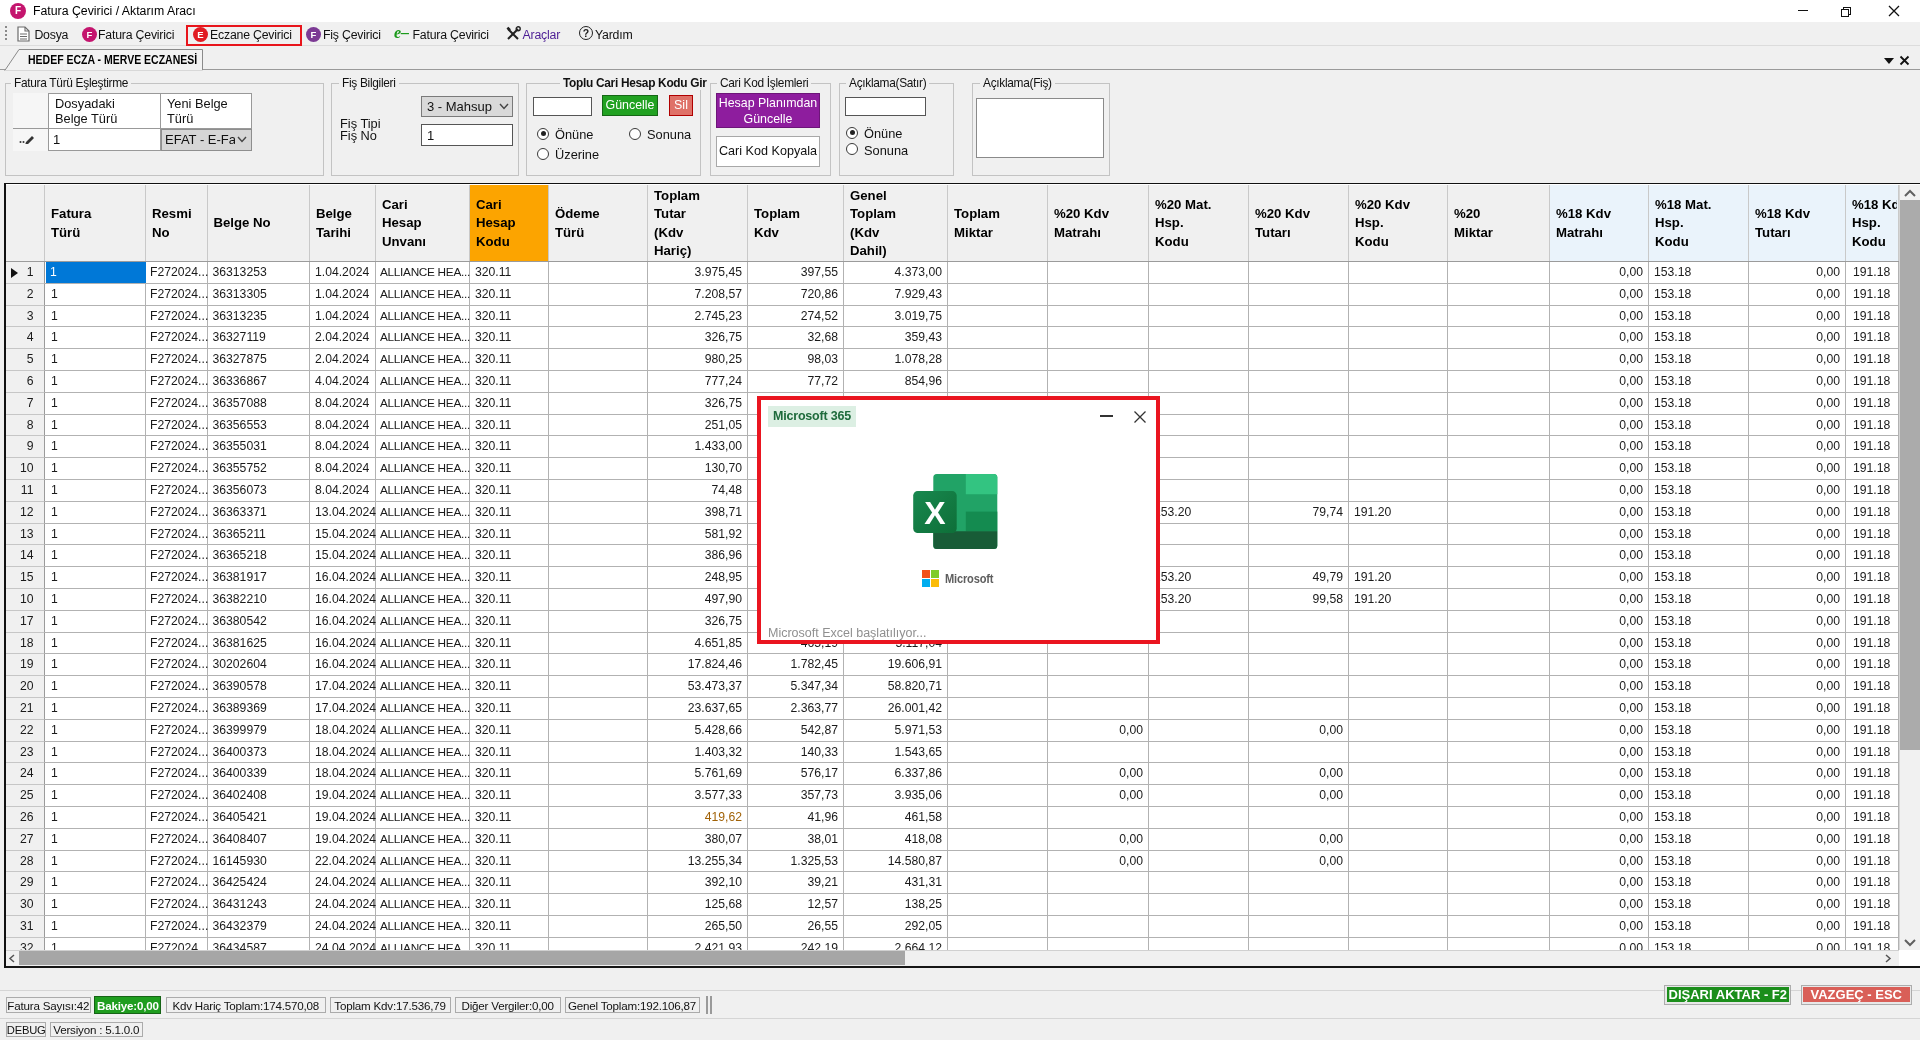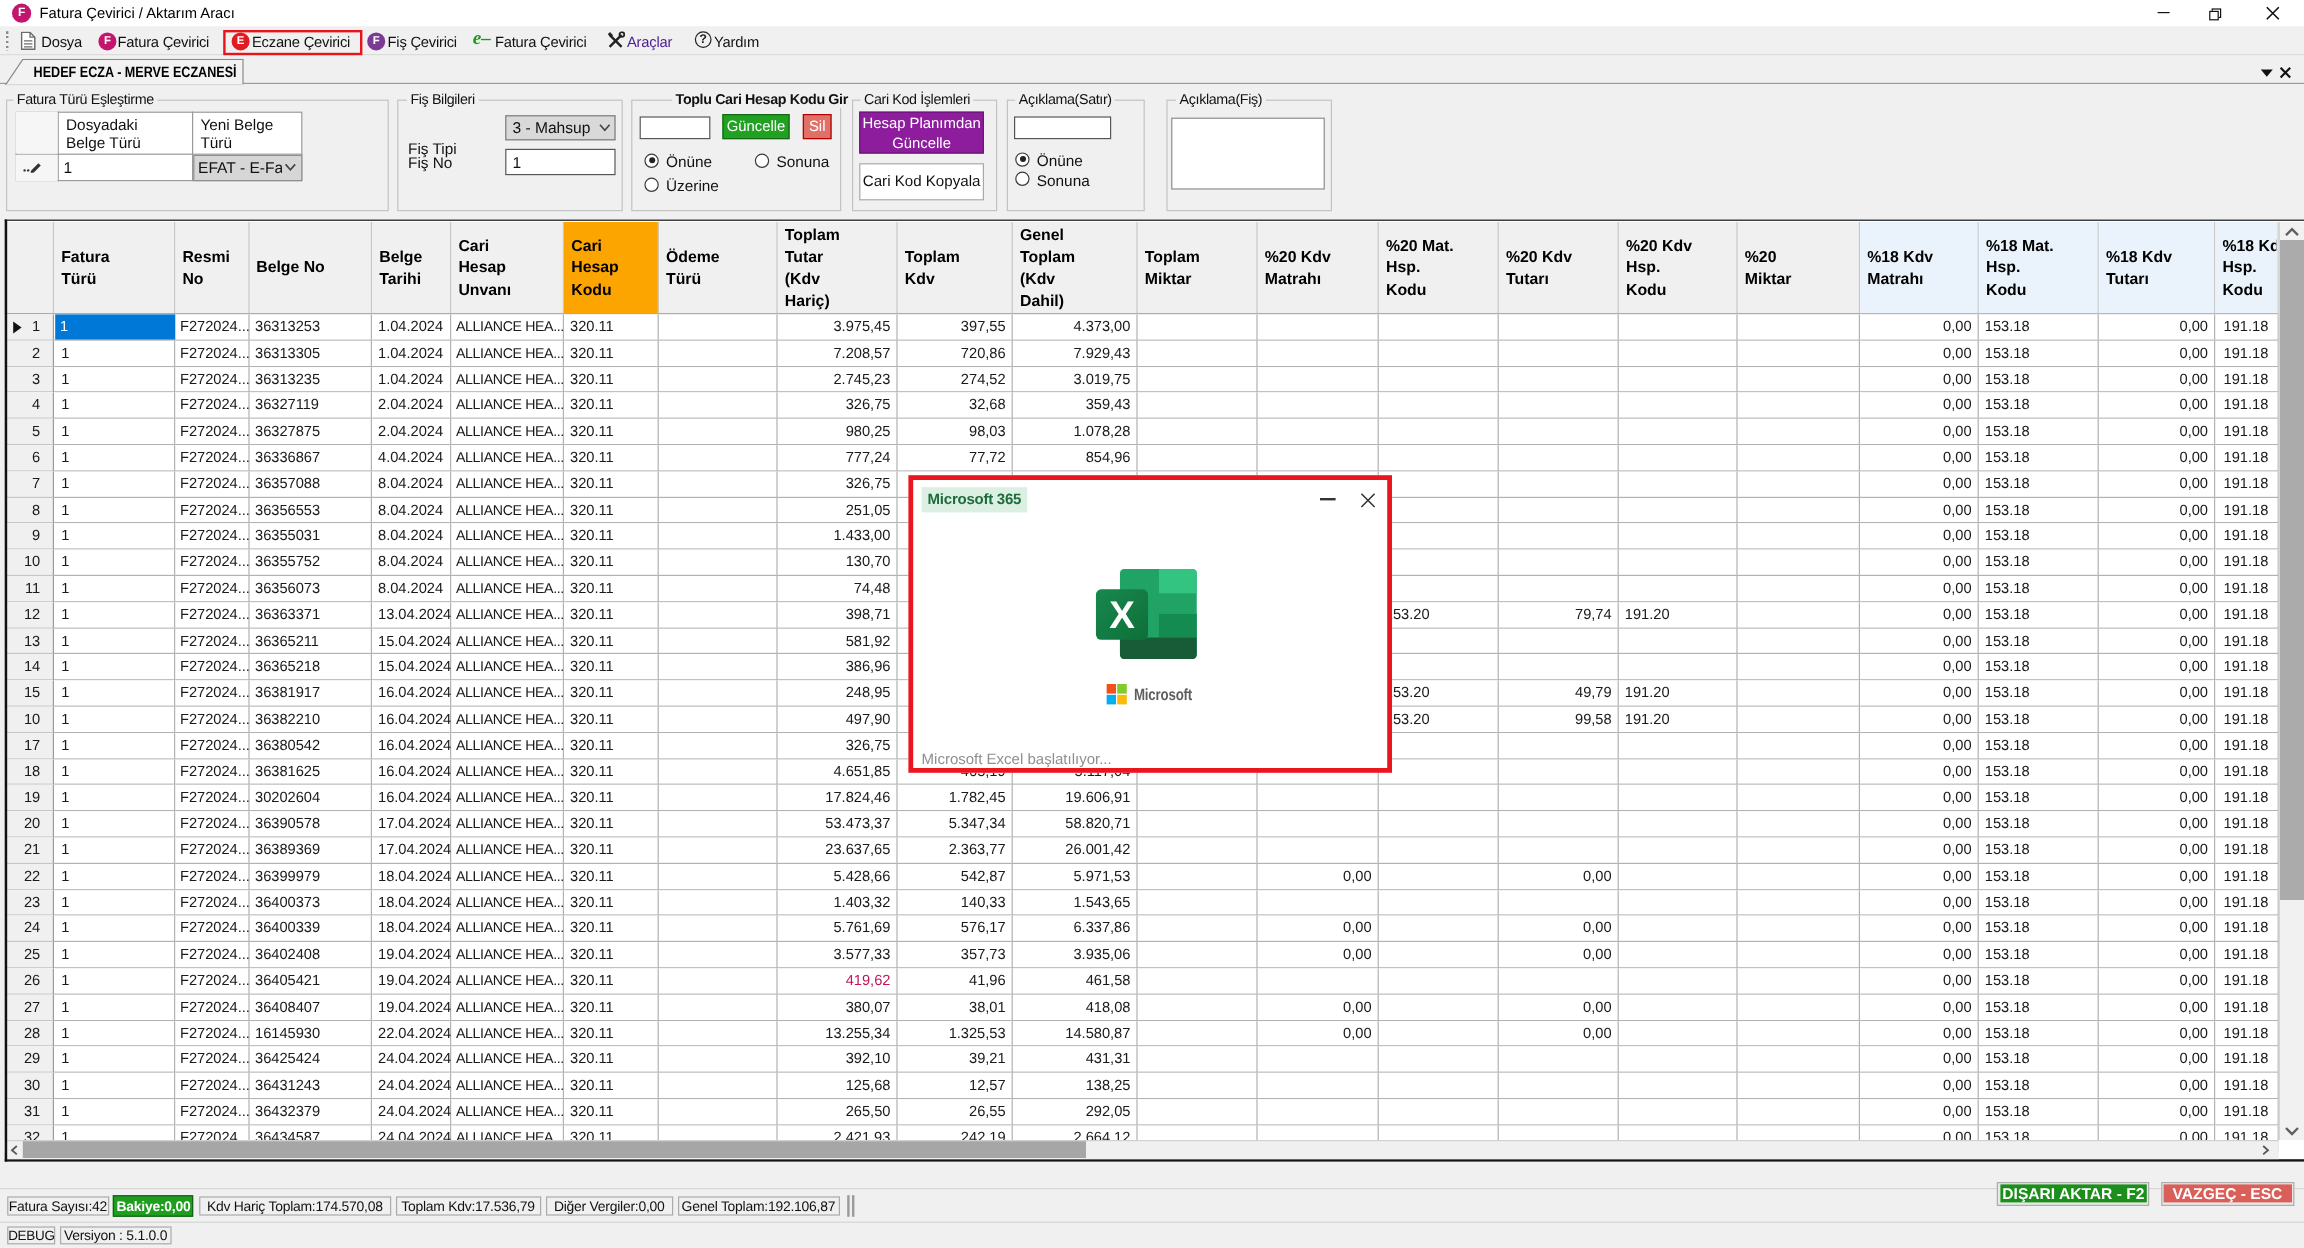--- a/index.html
+++ b/index.html
@@ -1099,21 +1099,21 @@
 <div class="abs" style="left:1550px;top:806.9999999999995px;width:99px;height:21.8px;border-right:1px solid #b2b2b2;border-bottom:1px solid #b2b2b2;box-sizing:border-box;"></div>
 <div class="abs" style="left:1649px;top:806.9999999999995px;width:100px;height:21.8px;border-right:1px solid #b2b2b2;border-bottom:1px solid #b2b2b2;box-sizing:border-box;"></div>
 <div class="abs" style="left:1749px;top:806.9999999999995px;width:97px;height:21.8px;border-right:1px solid #b2b2b2;border-bottom:1px solid #b2b2b2;box-sizing:border-box;"></div>
 <div class="abs" style="left:1846px;top:806.9999999999995px;width:53px;height:21.8px;border-right:1px solid #b2b2b2;border-bottom:1px solid #b2b2b2;box-sizing:border-box;"></div>
 <div style="position:absolute;left:45px;top:806.9999999999995px;width:101px;height:21.8px;overflow:hidden;white-space:nowrap;font-size:12.2px;color:#1a1a1a;line-height:21.8px;text-align:left;padding-left:6px;box-sizing:border-box;">1</div>
 <div style="position:absolute;left:146px;top:806.9999999999995px;width:61.5px;height:21.8px;overflow:hidden;white-space:nowrap;font-size:12.2px;color:#1a1a1a;line-height:21.8px;text-align:left;padding-left:4px;box-sizing:border-box;">F272024...</div>
 <div style="position:absolute;left:207.5px;top:806.9999999999995px;width:102.5px;height:21.8px;overflow:hidden;white-space:nowrap;font-size:12.2px;color:#1a1a1a;line-height:21.8px;text-align:left;padding-left:5px;box-sizing:border-box;">36405421</div>
 <div style="position:absolute;left:310px;top:806.9999999999995px;width:66px;height:21.8px;overflow:hidden;white-space:nowrap;font-size:12.2px;color:#1a1a1a;line-height:21.8px;text-align:left;padding-left:5px;box-sizing:border-box;">19.04.2024</div>
 <div style="position:absolute;left:376px;top:806.9999999999995px;width:94px;height:21.8px;overflow:hidden;white-space:nowrap;font-size:11.8px;color:#1a1a1a;line-height:21.8px;text-align:left;padding-left:4px;box-sizing:border-box;letter-spacing:-0.3px;">ALLIANCE HEA...</div>
 <div style="position:absolute;left:470px;top:806.9999999999995px;width:79px;height:21.8px;overflow:hidden;white-space:nowrap;font-size:12.2px;color:#1a1a1a;line-height:21.8px;text-align:left;padding-left:5px;box-sizing:border-box;">320.11</div>
-<div style="position:absolute;left:648px;top:806.9999999999995px;width:100px;height:21.8px;overflow:hidden;white-space:nowrap;font-size:12.2px;color:#be185d;line-height:21.8px;text-align:right;padding-right:6px;box-sizing:border-box;">419,62</div>
+<div style="position:absolute;left:648px;top:806.9999999999995px;width:100px;height:21.8px;overflow:hidden;white-space:nowrap;font-size:12.2px;color:#a16207;line-height:21.8px;text-align:right;padding-right:6px;box-sizing:border-box;">419,62</div>
 <div style="position:absolute;left:748px;top:806.9999999999995px;width:96px;height:21.8px;overflow:hidden;white-space:nowrap;font-size:12.2px;color:#1a1a1a;line-height:21.8px;text-align:right;padding-right:6px;box-sizing:border-box;">41,96</div>
 <div style="position:absolute;left:844px;top:806.9999999999995px;width:104px;height:21.8px;overflow:hidden;white-space:nowrap;font-size:12.2px;color:#1a1a1a;line-height:21.8px;text-align:right;padding-right:6px;box-sizing:border-box;">461,58</div>
 <div style="position:absolute;left:1550px;top:806.9999999999995px;width:99px;height:21.8px;overflow:hidden;white-space:nowrap;font-size:12.2px;color:#1a1a1a;line-height:21.8px;text-align:right;padding-right:6px;box-sizing:border-box;">0,00</div>
 <div style="position:absolute;left:1649px;top:806.9999999999995px;width:100px;height:21.8px;overflow:hidden;white-space:nowrap;font-size:12.2px;color:#1a1a1a;line-height:21.8px;text-align:left;padding-left:5px;box-sizing:border-box;">153.18</div>
 <div style="position:absolute;left:1749px;top:806.9999999999995px;width:97px;height:21.8px;overflow:hidden;white-space:nowrap;font-size:12.2px;color:#1a1a1a;line-height:21.8px;text-align:right;padding-right:6px;box-sizing:border-box;">0,00</div>
 <div style="position:absolute;left:1846px;top:806.9999999999995px;width:53px;height:21.8px;overflow:hidden;white-space:nowrap;font-size:12.2px;color:#1a1a1a;line-height:21.8px;text-align:left;padding-left:7px;box-sizing:border-box;">191.18</div>
 <div class="abs" style="left:4px;top:828.7999999999995px;width:1895px;height:21.8px;background:#fff;"></div>
 <div class="abs" style="left:4px;top:828.7999999999995px;width:41px;height:21.8px;background:#f0f0f0;border-right:1px solid #9b9b9b;border-bottom:1px solid #c6c6c6;box-sizing:border-box;"></div>
 <div style="position:absolute;left:4px;top:828.7999999999995px;width:41px;height:21.8px;overflow:hidden;white-space:nowrap;font-size:12.2px;color:#1a1a1a;line-height:21.8px;text-align:right;padding-right:11.5px;box-sizing:border-box;">27</div>
 <div class="abs" style="left:45px;top:828.7999999999995px;width:101px;height:21.8px;border-right:1px solid #b2b2b2;border-bottom:1px solid #b2b2b2;box-sizing:border-box;"></div>

